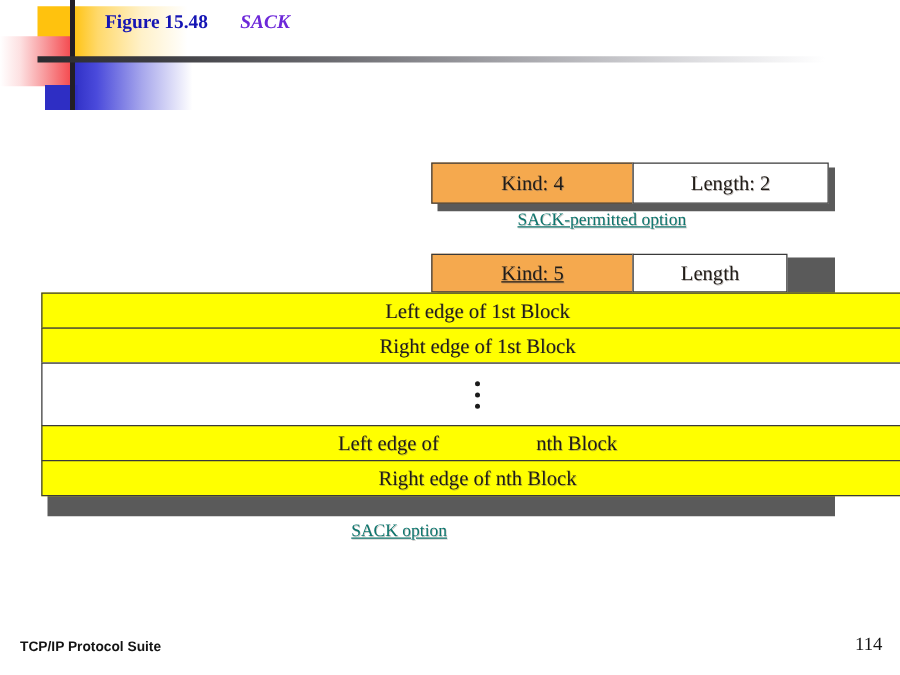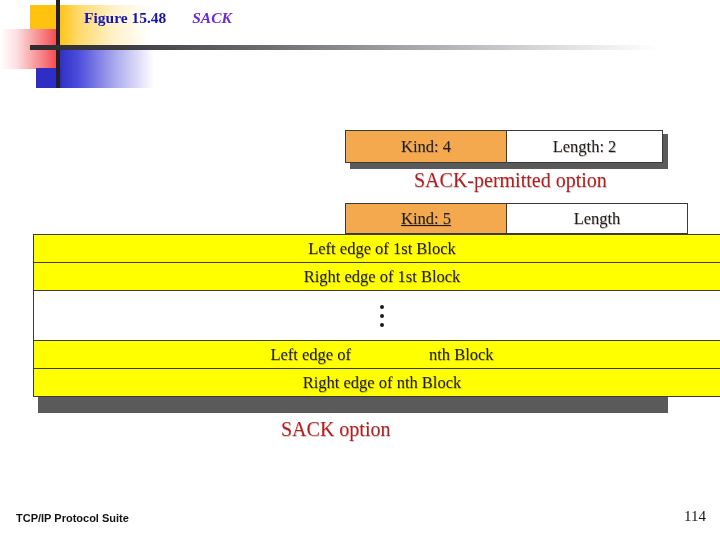--- a/index.html
+++ b/index.html
@@ -115,36 +115,37 @@
   .shadow {
     position: absolute;
     background: #5a5a5a;
   }
   .kind  { background: #F5A94E; }
   .white { background: #ffffff; }
   .yellow{ background: #FFFF00; }
 
   .caption {
     position: absolute;
-    font-size: 20px;
-    color: #b91c1c;
+    font-size: 14px;
+    color: #0f766e;
     white-space: nowrap;
     text-shadow: 0.6px 0.6px 0 rgba(120,110,105,0.4);
+    text-decoration: underline;
   }
 
   
   #r1-shadow { left: 350px; top: 134px; width: 318px; height: 35px; }
   #r1-kind   { left: 345px; top: 130px; width: 162px; height: 33px; }
   #r1-len    { left: 506px; top: 130px; width: 157px; height: 33px; }
   #cap1      { left: 414px; top: 169px; }
 
   
   #r2-shadow { left: 350px; top: 206px; width: 318px; height: 33px; }
   #r2-kind   { left: 345px; top: 203px; width: 162px; height: 31px; text-decoration: underline; }
-  #r2-len    { left: 506px; top: 203px; width: 182px; height: 31px; }
+  #r2-len    { left: 506px; top: 203px; width: 124px; height: 31px; }
 
   
   #tbl-shadow { left: 38px; top: 238px; width: 630px; height: 175px; }
   #tbl { position: absolute; left: 33px; top: 234px; width: 629px; height: 174px; }
 
   .trow {
     position: absolute;
     left: 0;
     width: 698px;
     box-sizing: border-box;

